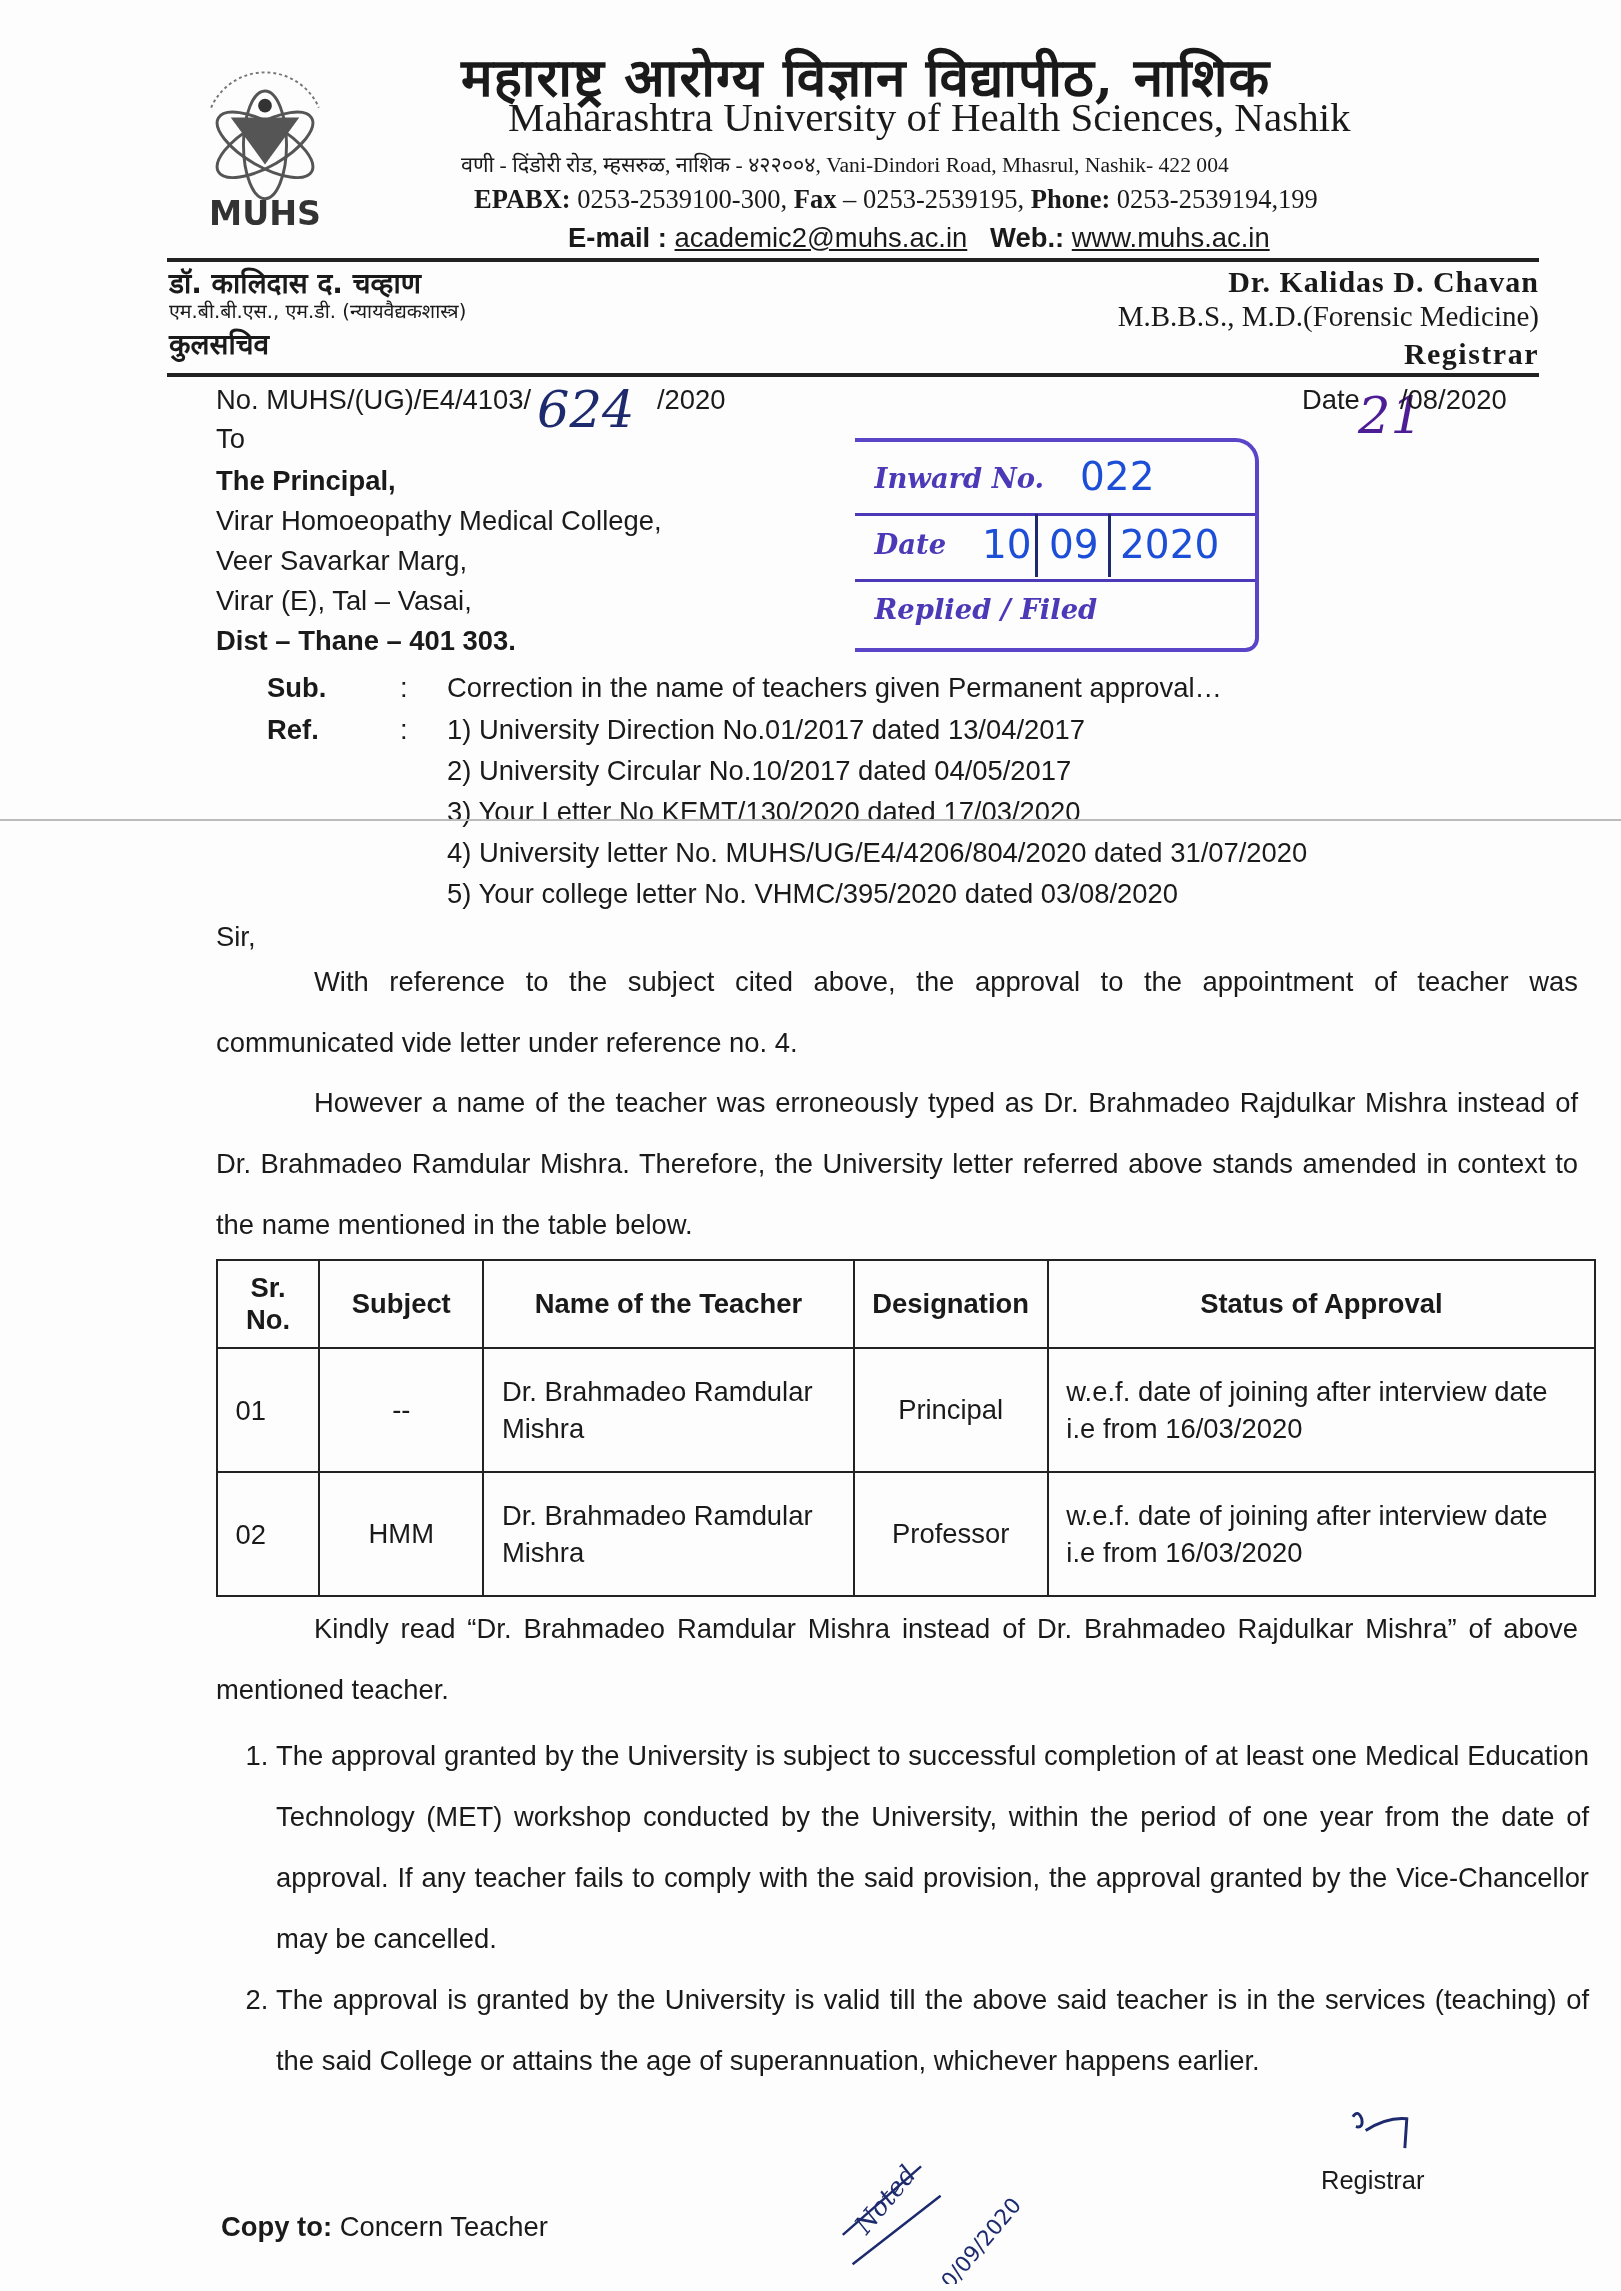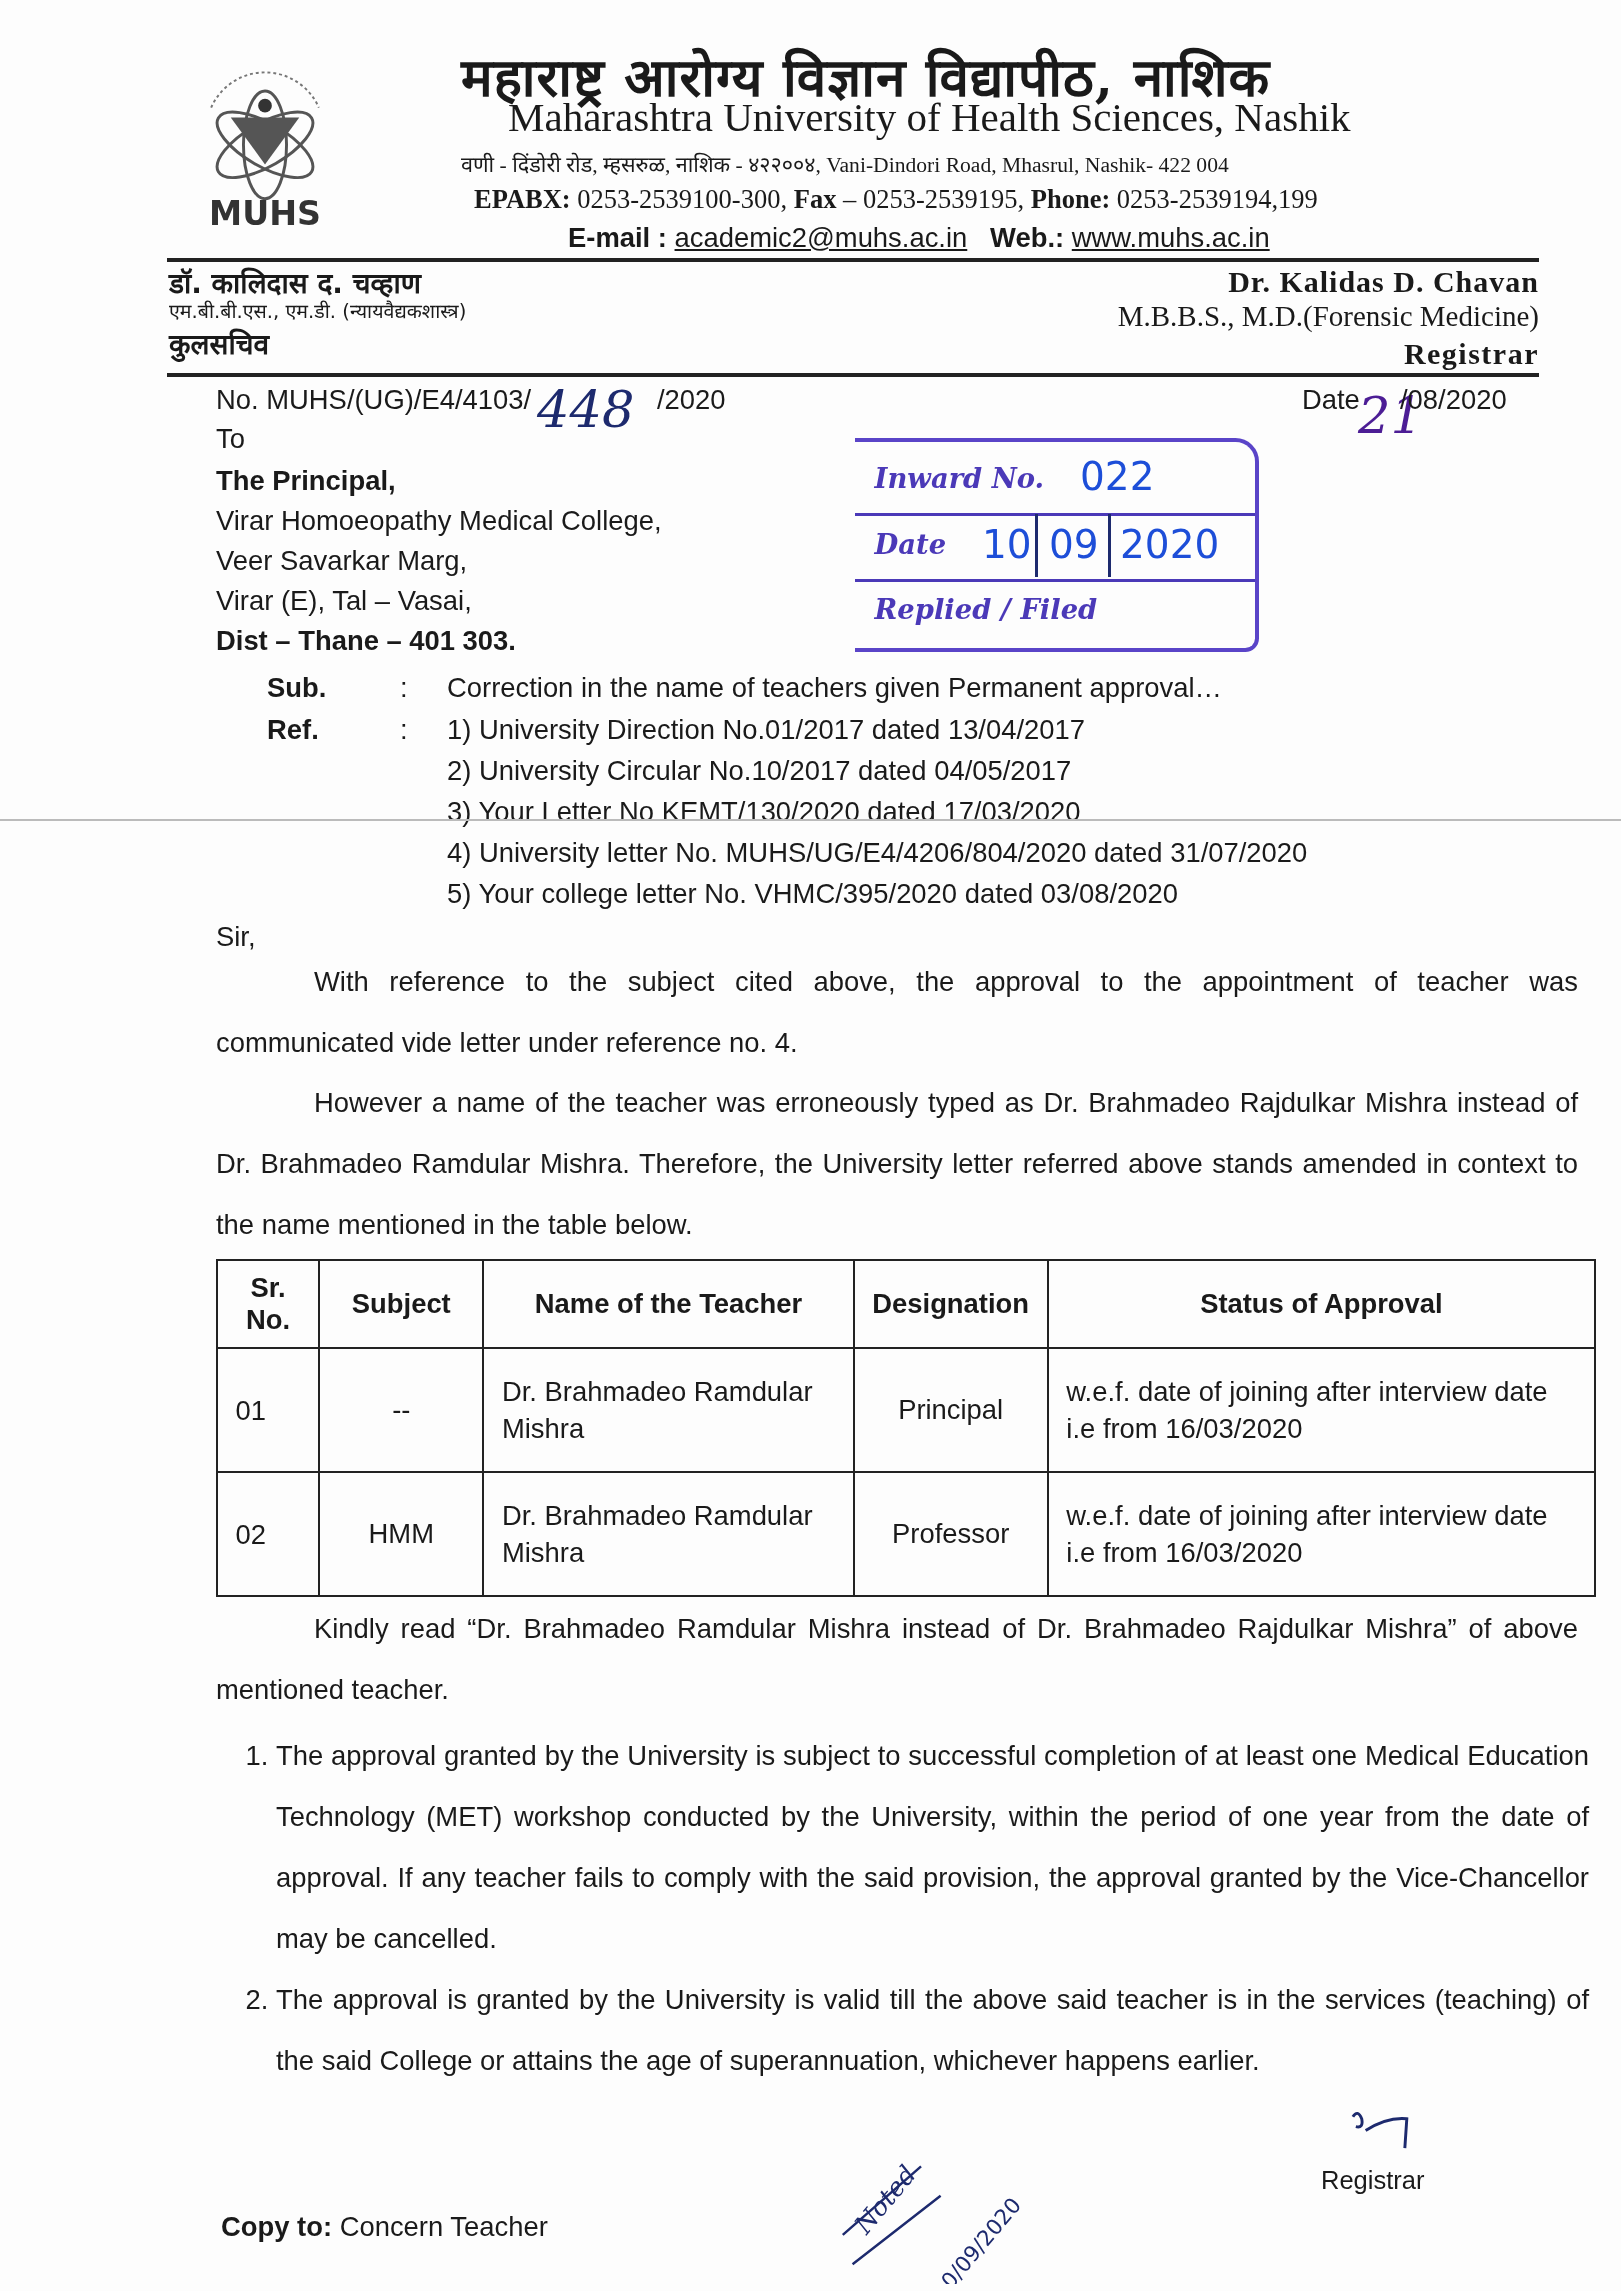--- a/index.html
+++ b/index.html
@@ -94,21 +94,21 @@
 
 <div id="reg-hin-name" class="abs">डॉ. कालिदास द. चव्हाण</div>
 <div id="reg-hin-deg" class="abs">एम.बी.बी.एस., एम.डी. (न्यायवैद्यकशास्त्र)</div>
 <div id="reg-hin-title" class="abs">कुलसचिव</div>
 <div id="reg-name" class="abs serif">Dr. Kalidas D. Chavan</div>
 <div id="reg-deg" class="abs serif">M.B.B.S., M.D.(Forensic Medicine)</div>
 <div id="reg-title" class="abs serif">Registrar</div>
 <div id="rule2" class="abs"></div>
 
 <div id="refno" class="abs txt">No. MUHS/(UG)/E4/4103/</div>
-<div id="refno-hand" class="abs">448</div>
+<div id="refno-hand" class="abs">624</div>
 <div id="refno-year" class="abs txt">/2020</div>
 <div id="date-label" class="abs txt">Date</div>
 <div id="date-hand" class="abs">21</div>
 <div id="date-rest" class="abs txt">/08/2020</div>
 
 <div id="to" class="abs txt">To</div>
 <div class="abs txt addr-line bold" style="top:465px">The Principal,</div>
 <div class="abs txt addr-line" style="top:505px">Virar Homoeopathy Medical College,</div>
 <div class="abs txt addr-line" style="top:545px">Veer Savarkar Marg,</div>
 <div class="abs txt addr-line" style="top:585px">Virar (E), Tal – Vasai,</div>

